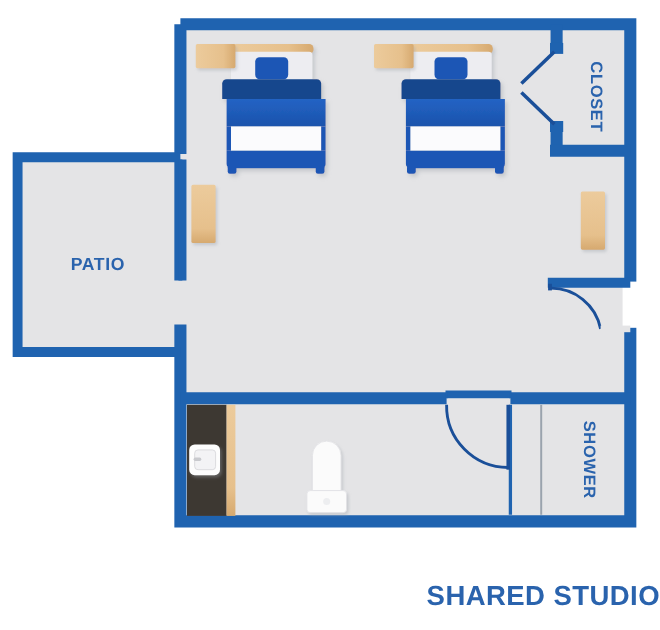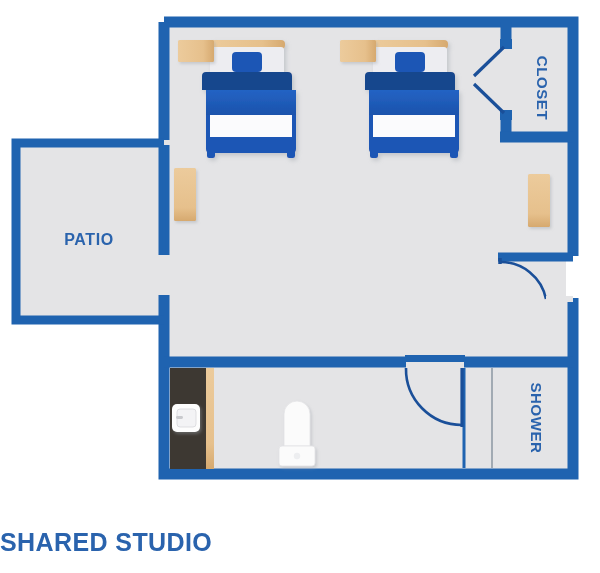--- a/index.html
+++ b/index.html
@@ -27,21 +27,21 @@
     top: 0;
     width: 600px;
     height: 573px;
     display: block;
   }
   .plan-title {
     position: absolute;
     left: 0;
     top: 528px;
     width: 600px;
-    text-align: left;
+    text-align: right;
     font-family: "Liberation Sans", sans-serif;
     font-size: 25px;
     font-weight: bold;
     letter-spacing: 0.4px;
     color: #2a63ad;
   }
   .room-label {
     font-family: "Liberation Sans", sans-serif;
     font-weight: bold;
     fill: #2a63ad;

